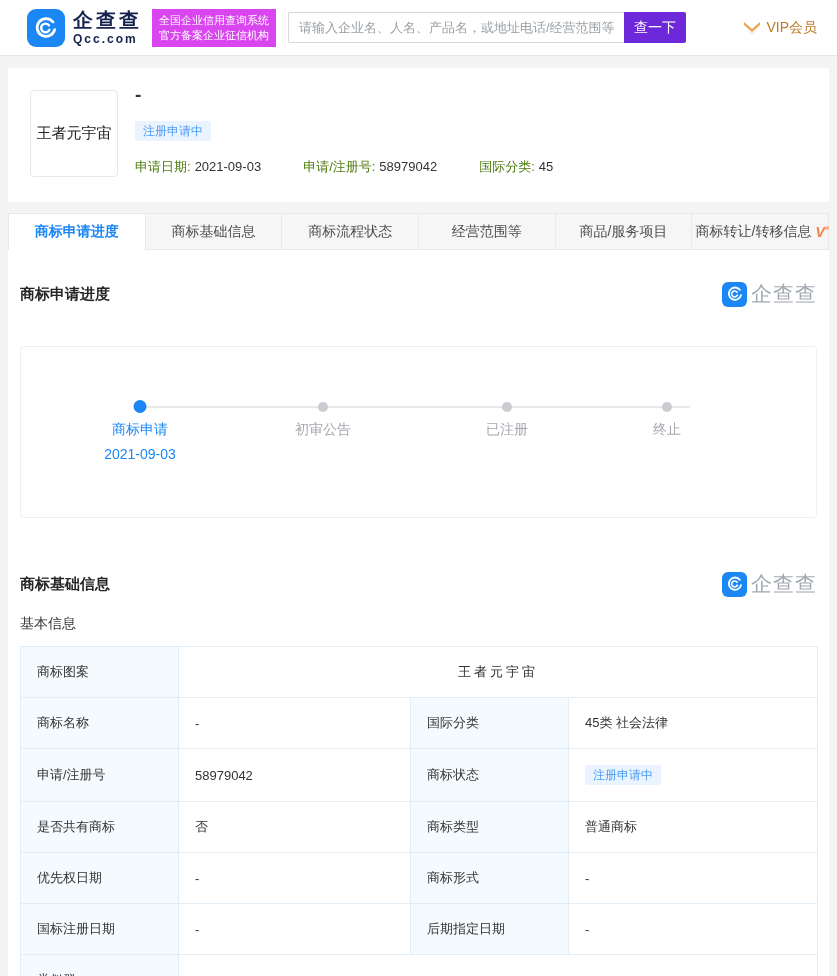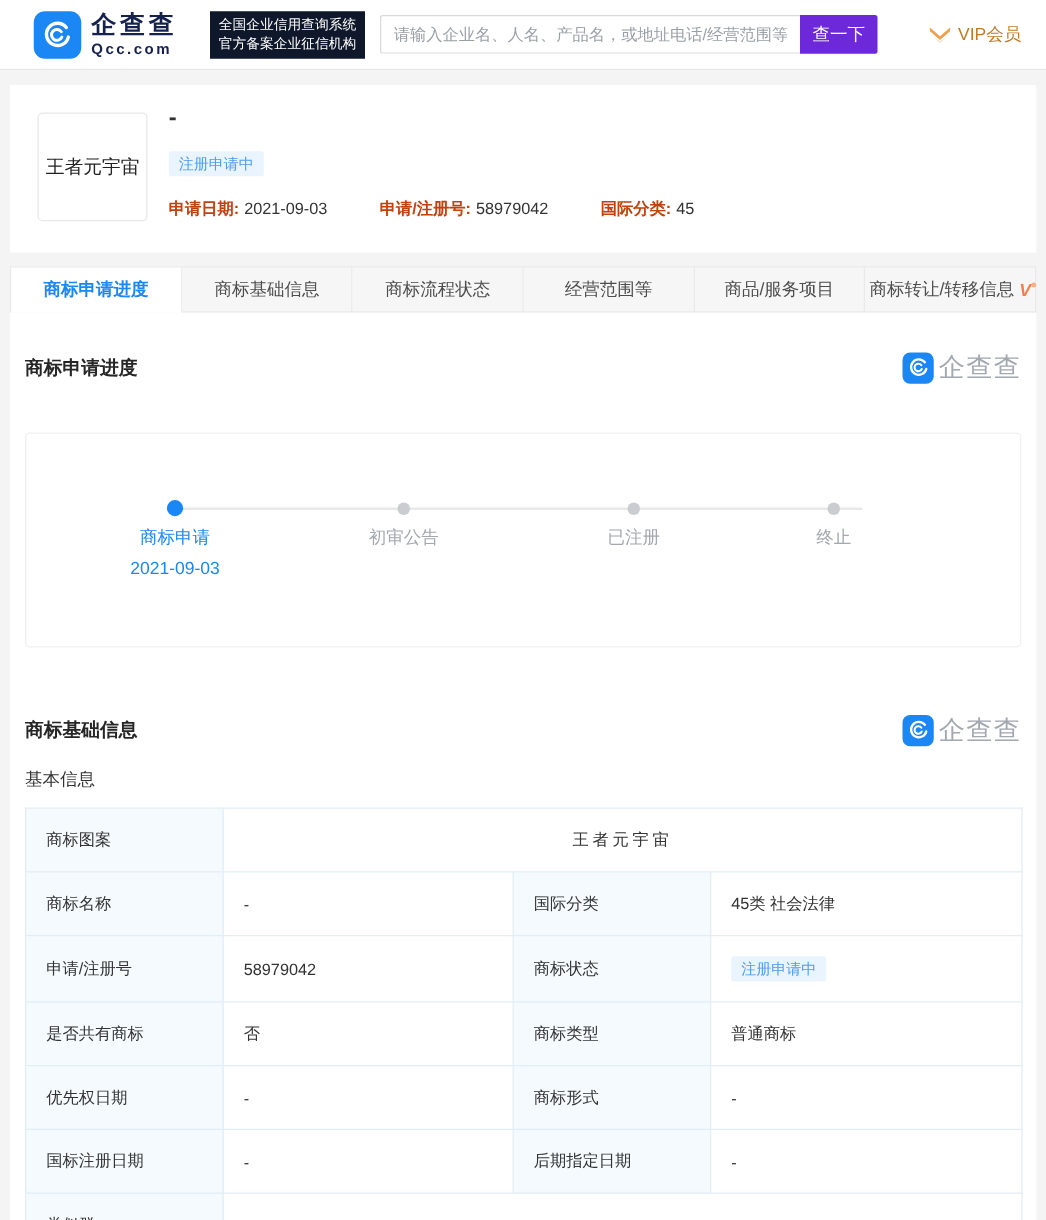--- a/index.html
+++ b/index.html
@@ -5,39 +5,39 @@
   * { margin:0; padding:0; box-sizing:border-box; }
   html,body { width:837px; height:976px; background:#f4f4f4; font-family:"Liberation Sans","DejaVu Sans",sans-serif; color:#333; overflow:hidden; }
 
   
   .topbar { height:56px; background:#fff; border-bottom:1px solid #e7e7e7; display:flex; align-items:center; padding:0 20px 0 27px; }
   .logo { display:flex; align-items:center; cursor:pointer; }
   .logo-icon { width:38px; height:38px; border-radius:9px; background:#1b87f5; display:flex; align-items:center; justify-content:center; }
   .logo-txt { margin-left:8px; line-height:1; }
   .logo-name { font-size:20px; font-weight:bold; color:#15224d; letter-spacing:3px; }
   .logo-domain { font-size:12px; font-weight:bold; color:#15224d; letter-spacing:2px; margin-top:3px; }
-  .gov-badge { margin-left:26px; background:#0f172a; color:#fff; font-size:11px; line-height:15px; padding:4px 7px; text-align:center; white-space:nowrap; }
+  .gov-badge { margin-left:10px; background:#d946ef; color:#fff; font-size:11px; line-height:15px; padding:4px 7px; text-align:center; white-space:nowrap; }
   .searchbox { display:flex; margin-left:12px; }
   .searchbox input { width:336px; height:31px; border:1px solid #d9d9d9; border-right:none; border-radius:2px 0 0 2px; padding:0 10px; font-size:13px; color:#333; outline:none; }
   .searchbox input::placeholder { color:#9aa0a6; }
   .search-btn { width:62px; height:31px; background:#6d28d9; color:#fff; border:none; border-radius:0 2px 2px 0; font-size:14px; cursor:pointer; font-family:inherit; }
   .vip { margin-left:auto; display:flex; align-items:center; color:#bd7b28; font-size:14px; cursor:pointer; }
   .vip svg { margin-right:5px; }
 
   
   .card { background:#fff; margin:12px 8px 0; }
   .summary { height:134px; position:relative; }
   .thumb { position:absolute; left:22px; top:22px; width:88px; height:87px; border:1px solid #e8e8e8; border-radius:4px; display:flex; align-items:center; justify-content:center; font-family:"Liberation Serif","DejaVu Serif",serif; font-size:15px; color:#222; cursor:pointer; }
   .sum-body { position:absolute; left:127px; top:16px; }
   .sum-title { font-size:19px; font-weight:bold; color:#333; }
   .tag { display:inline-block; background:#e9f4fe; color:#4e9cf5; font-size:12px; line-height:20px; padding:0 8px; border-radius:2px; }
   .sum-tag { margin-top:15px; }
   .sum-meta { margin-top:17px; font-size:13px; color:#333; display:flex; }
   .sum-meta .meta-item { margin-right:42px; }
-  .sum-meta .m-label { color:#c2410c; margin-right:4px;font-weight:bold; }
+  .sum-meta .m-label { color:#4d7c0f; margin-right:4px; }
 
   
   .tabs { display:flex; margin:11px 8px 0; height:37px; }
   .tab { flex:1; display:flex; align-items:center; justify-content:center; background:#f6f6f6; border:1px solid #e9e9e9; border-left:none; font-size:14px; color:#4d4d4d; cursor:pointer; border-bottom:1px solid #e9e9e9; white-space:nowrap; }
   .tab:first-child { border-left:1px solid #e9e9e9; }
   .tab.active { background:#fff; color:#1b87f5; font-weight:bold; border-bottom:none; border-top:1px solid #e9e9e9; }
   .vip-k { font-style:italic; font-weight:900; color:#f0804a; font-size:14px; margin-left:4px; position:relative; }
   .vip-k::after { content:""; position:absolute; right:-4px; top:2px; width:4px; height:4px; border-radius:50%; background:#f6b289; }
 
   

